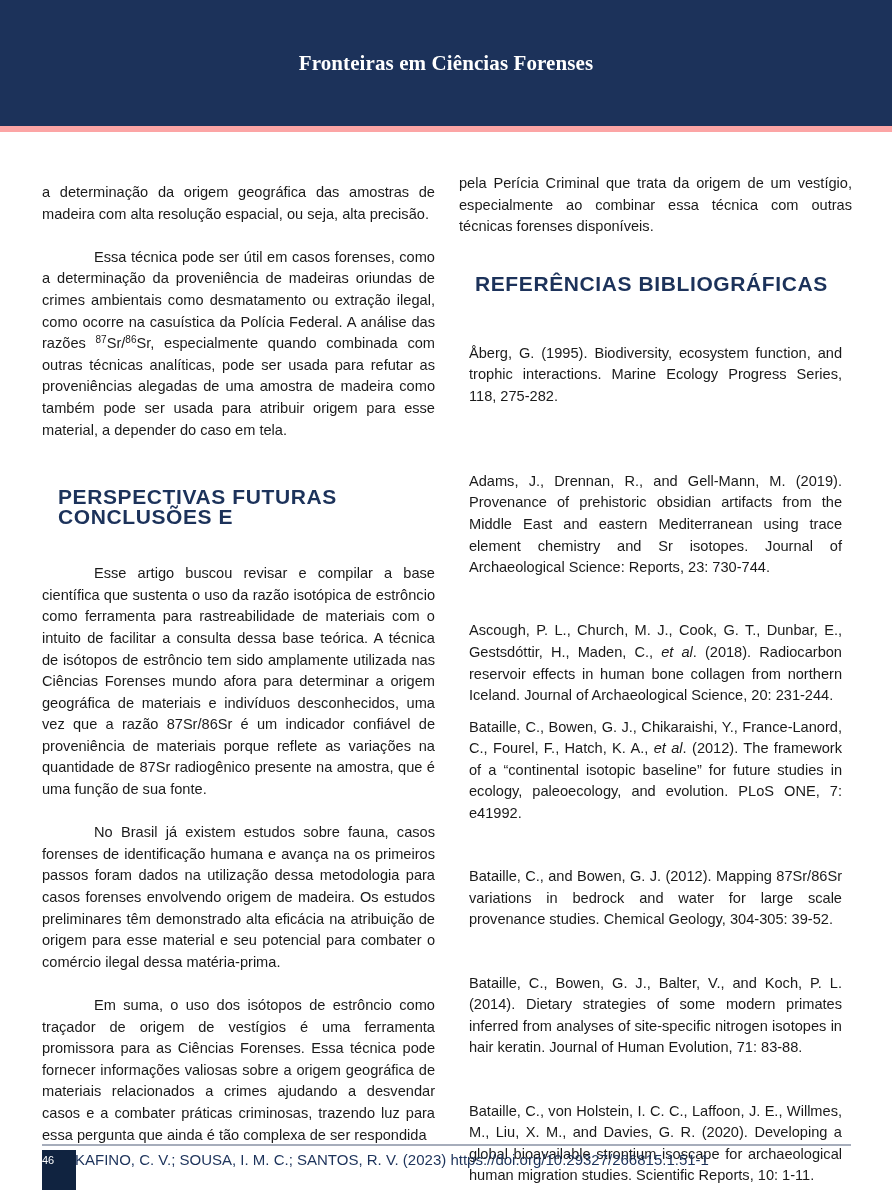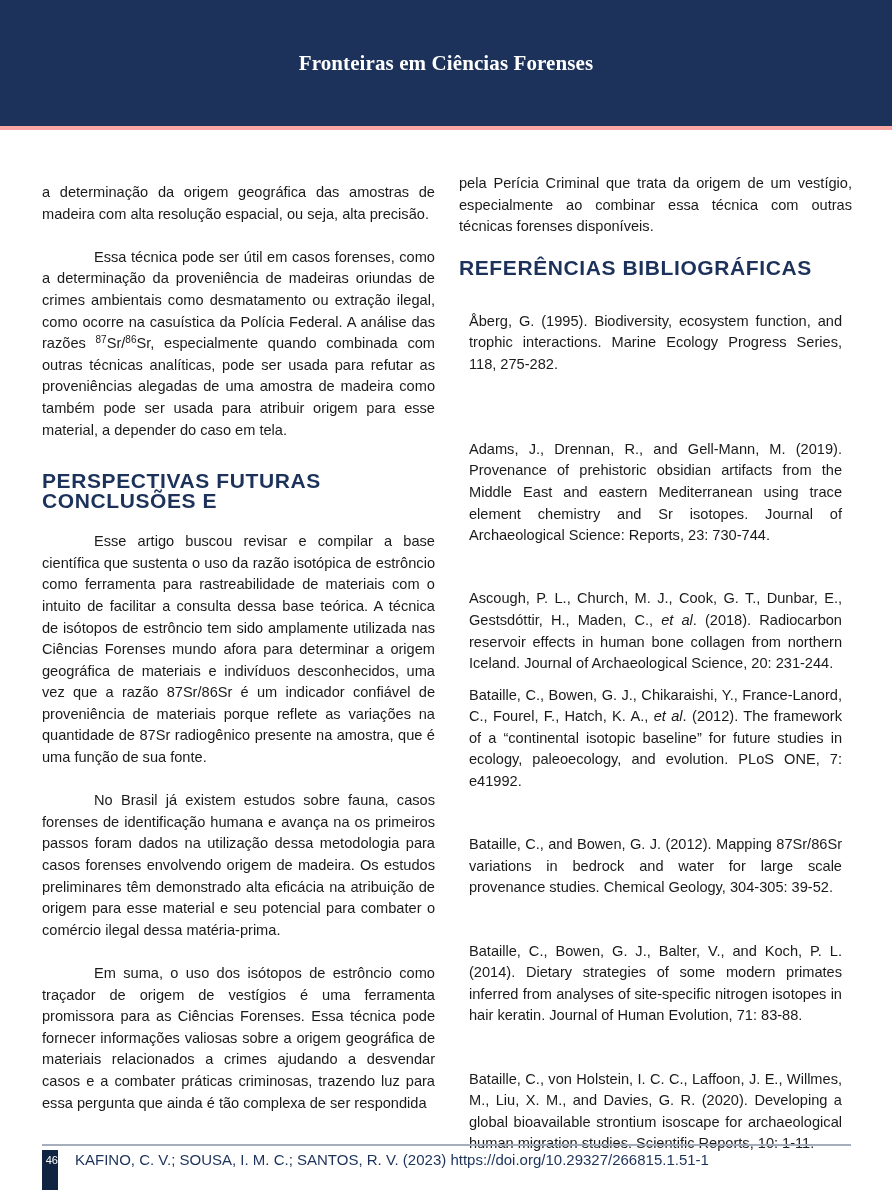--- a/index.html
+++ b/index.html
@@ -1,35 +1,35 @@
 <!DOCTYPE html>
 <html><head>
   <meta charset="utf-8">
   <style>
     html, body { margin: 0; padding: 0; background: #ffffff; }
     body { width: 892px; height: 1190px; position: relative; overflow: hidden;
            font-family: "Liberation Sans", sans-serif; color: #1a1a1a; }
     .header { position: absolute; left: 0; top: 0; width: 892px; height: 126px;
-              background: #1c325a; border-bottom: 4px solid #fca5a5; }
+              background: #1c325a; border-bottom: 6px solid #fca5a5; }
     .header-title { position: absolute; left: 0; right: 0; top: 51px; text-align: center;
                     color: #ffffff; font-family: "Liberation Serif", serif; font-weight: bold;
                     font-size: 21px; letter-spacing: 0.1px; }
     .col { position: absolute; width: 393px; font-size: 14.6px; line-height: 21.6px; }
     .col-left { left: 42px; top: 182px; }
     .col-right { left: 459px; top: 173px; }
     .col p { margin: 0; text-align: justify; }
     .col p.indent { text-indent: 52px; }
     .gap { height: 21.6px; }
     .section-heading { color: #1c325a; font-weight: bold; font-size: 21px; line-height: 20px;
-                       letter-spacing: 0.6px; margin: 0; }
+                       letter-spacing: 0.6px; margin: 16px; }
     .ref p { margin: 10px; text-align: justify; }
     sup { font-size: 10px; line-height: 0; vertical-align: 5px; }
     .footer-rule { position: absolute; left: 42px; top: 1144px; width: 809px; height: 2px; background: #a6adbb; }
-    .page-num { position: absolute; left: 42px; top: 1150px; width: 16px; height: 40px; background: #102340;
-                color: #ffffff; font-size: 11px; text-align: right; line-height: 20px; }
+    .page-num { position: absolute; left: 42px; top: 1150px; width: 34px; height: 40px; background: #102340;
+                color: #ffffff; font-size: 11px; text-align: left; line-height: 20px; }
     .footer-cite { position: absolute; left: 75px; top: 1150px; font-size: 15px; color: #1c325a; line-height: 20px; }
   </style>
 </head>
 <body>
 
 <div class="header">
   <div class="header-title">Fronteiras em Ciências Forenses</div>
 </div>
 
 <div class="col col-left">

